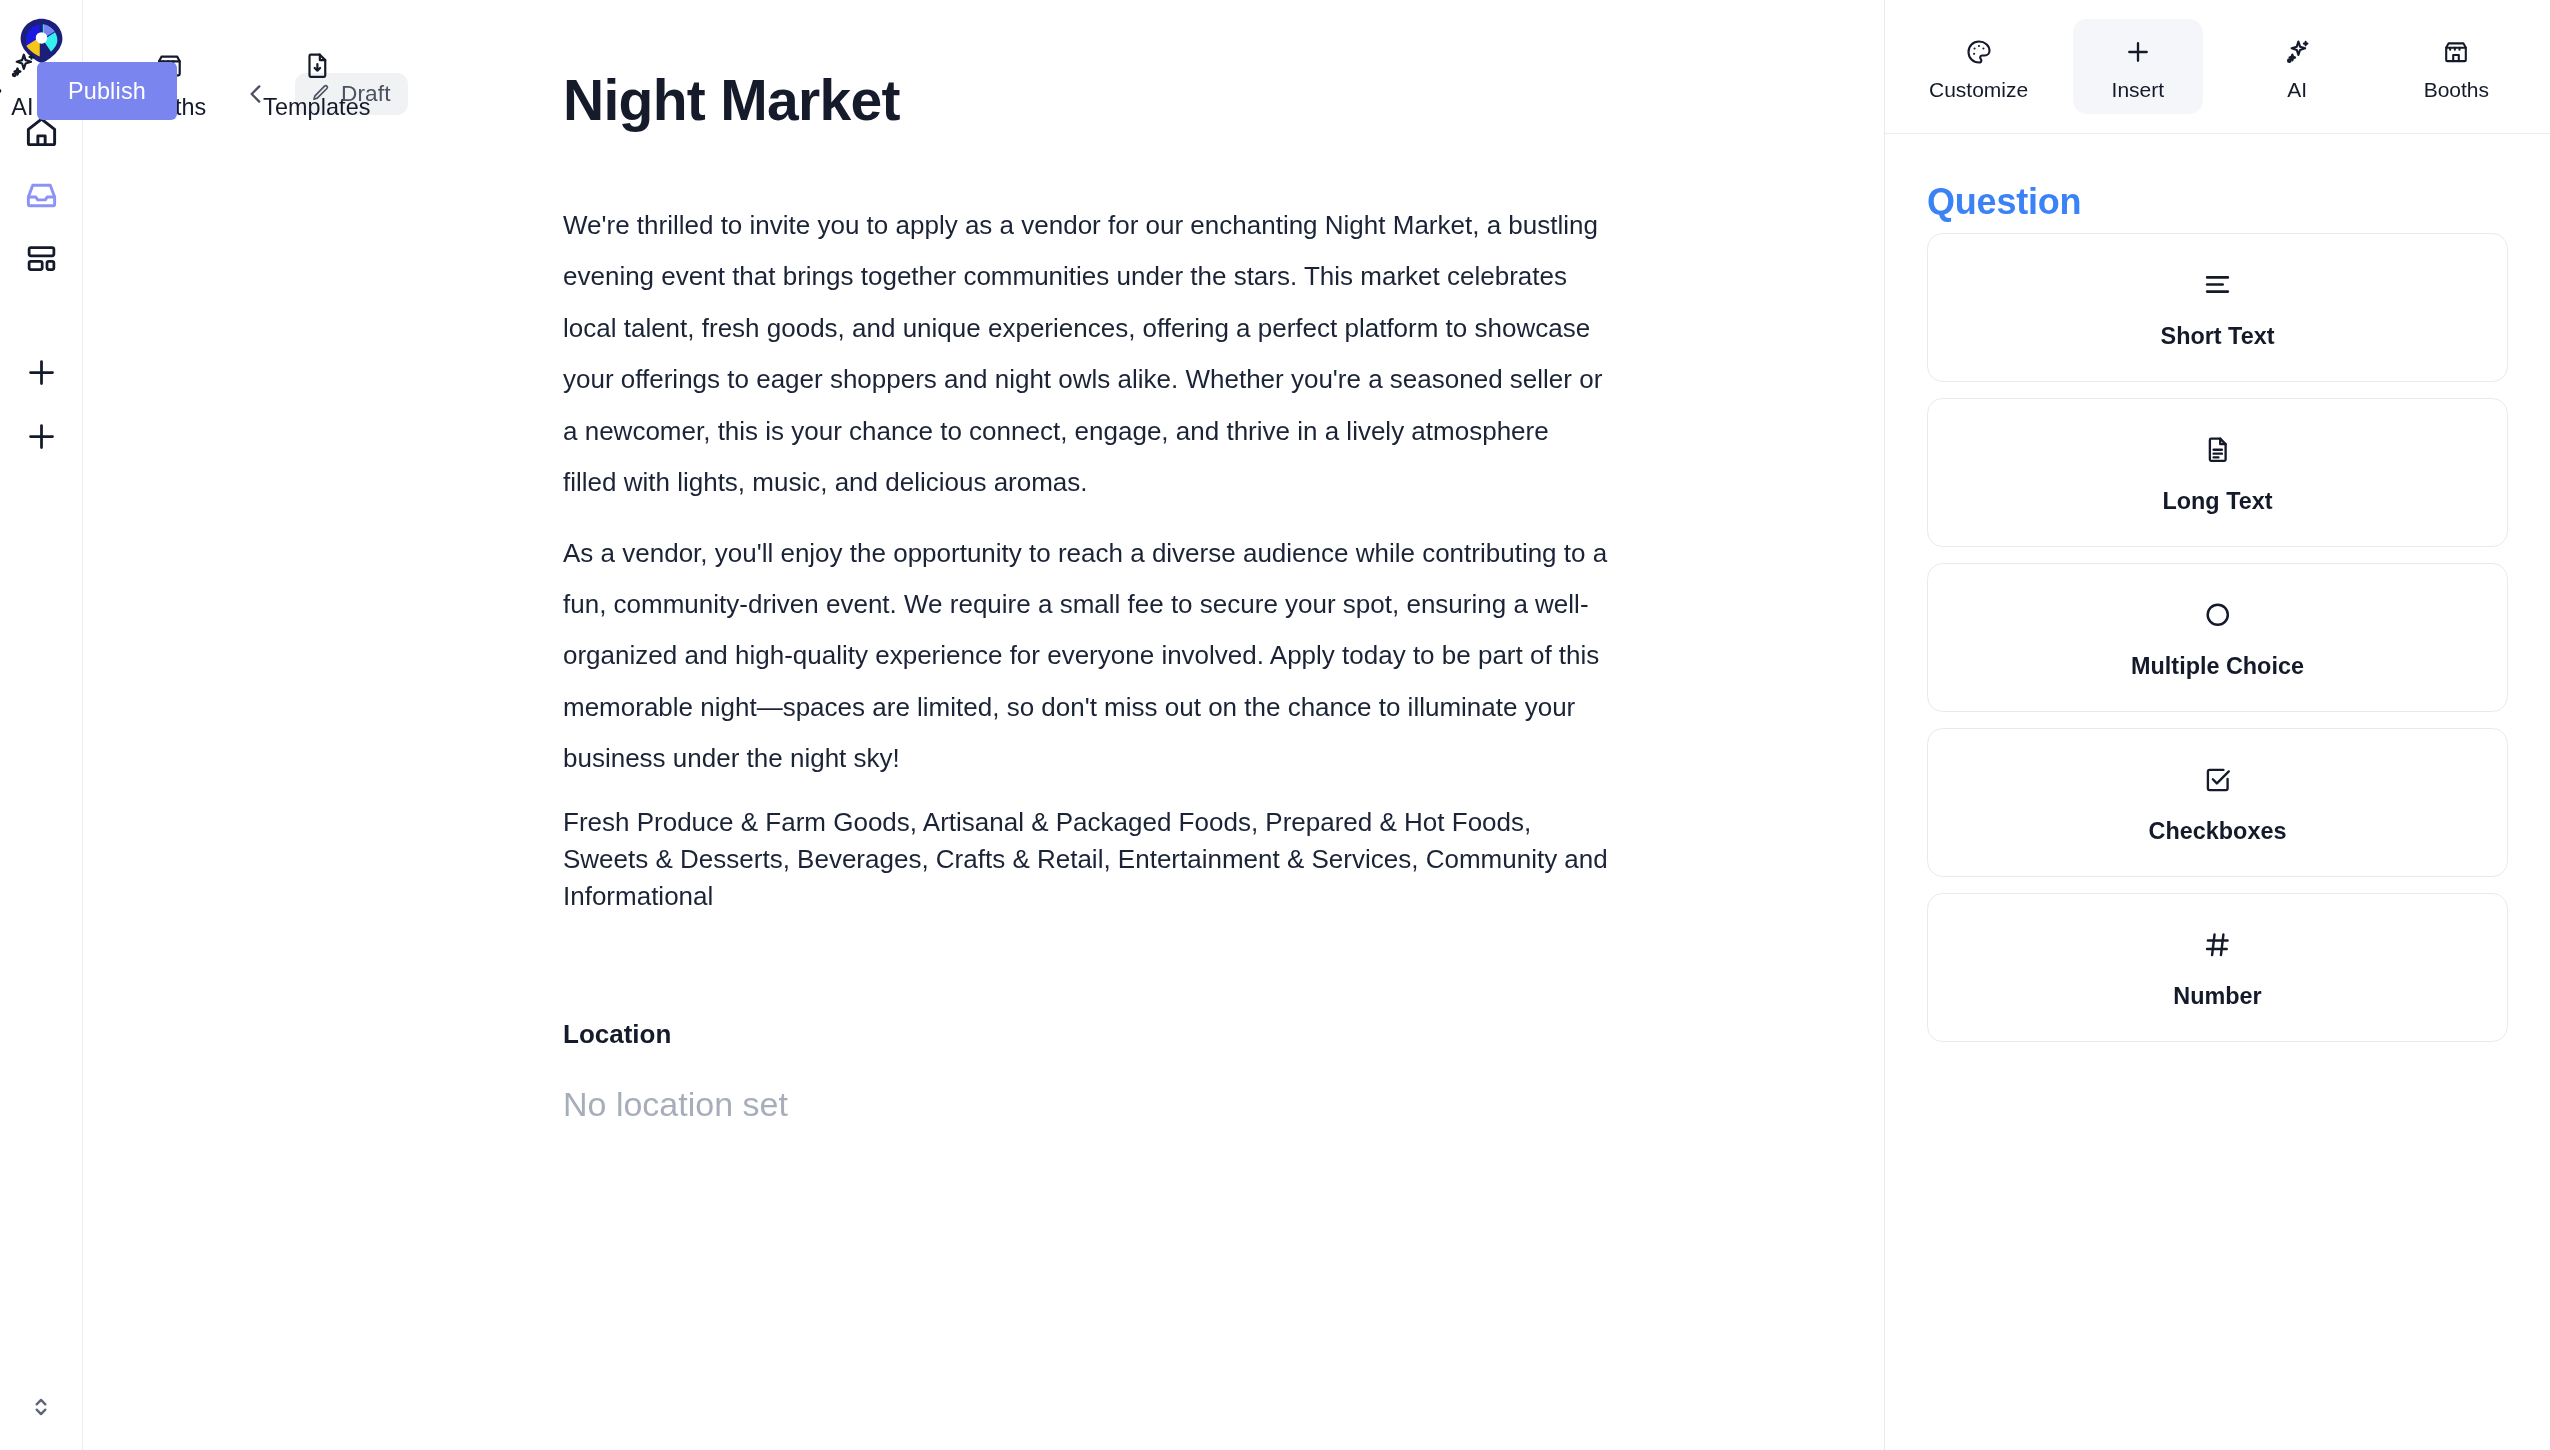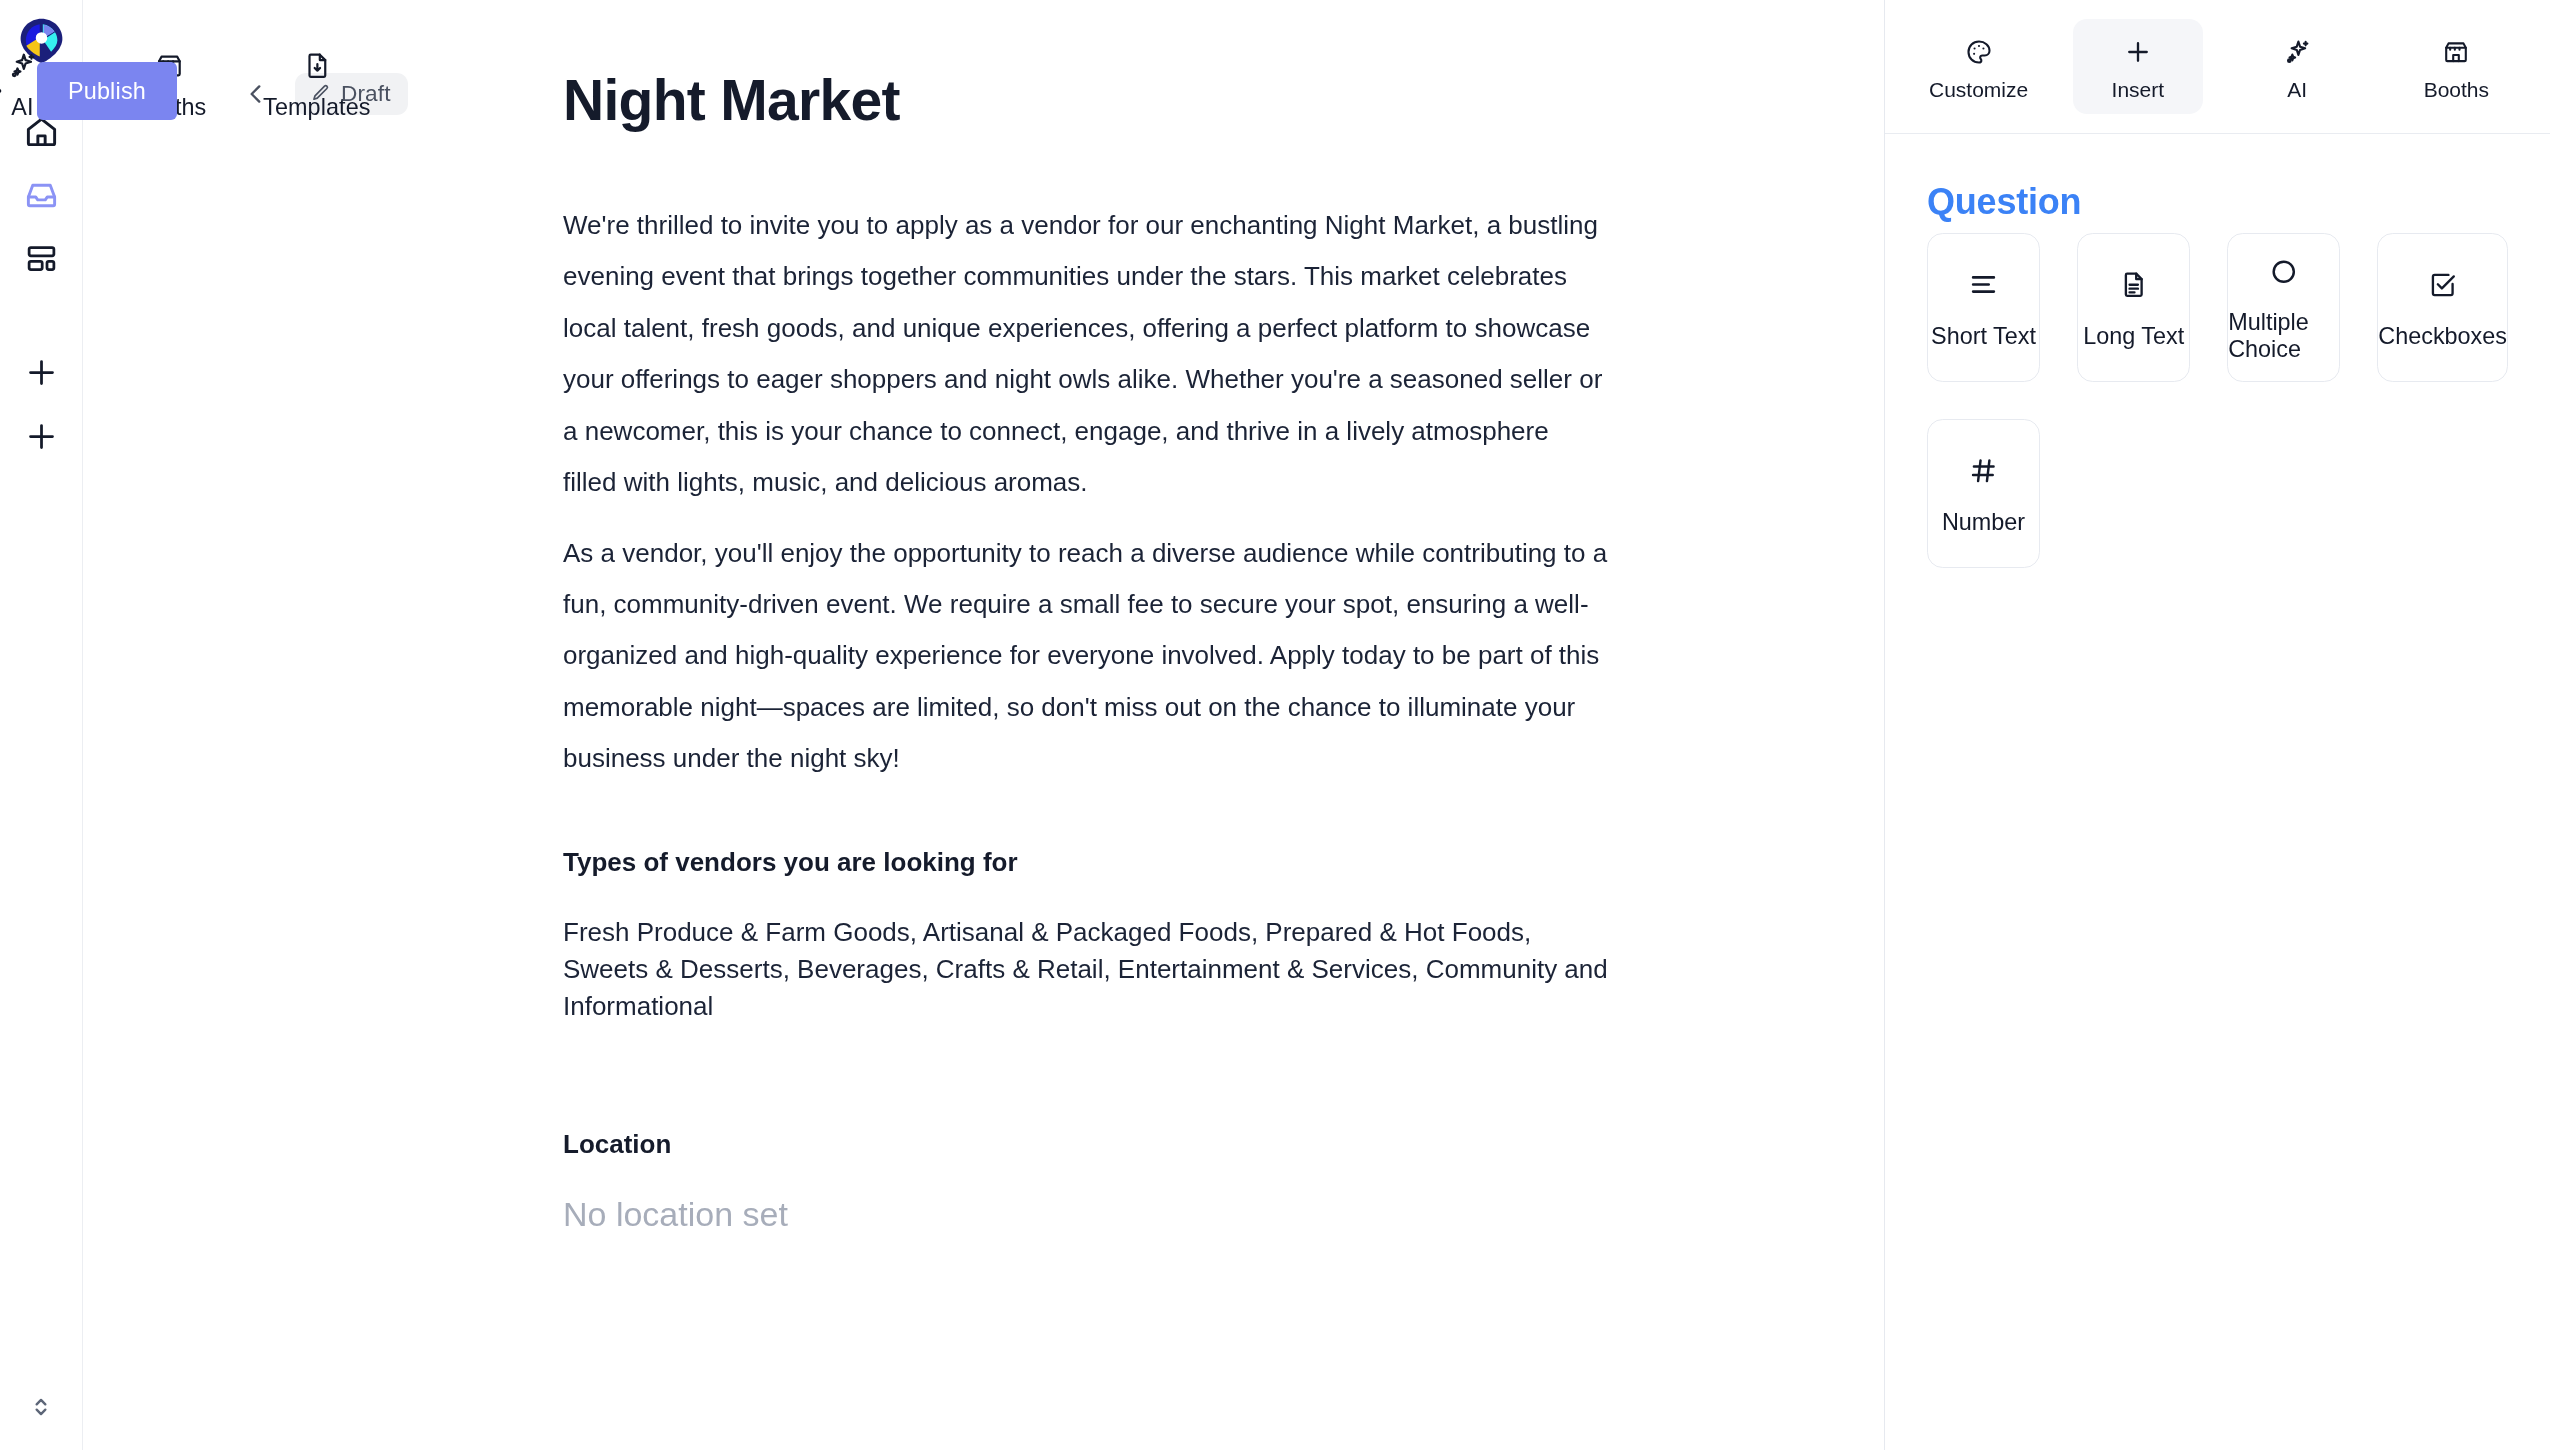--- a/index.html
+++ b/index.html
@@ -255,22 +255,23 @@
     margin-bottom: 10.4px;
     letter-spacing: -0.2px;
   }
   .panel-sub {
     font-size: 23.4px;
     color: #737c8e;
     margin-bottom: 49px;
   }
   .qgrid {
     display: grid;
-    grid-template-columns: 1fr 1fr 1fr 1fr;
-    gap: 37px;
+    grid-template-columns: 1fr;
+    gap: 16px;
+    font-weight: bold;
   }
   .qcard {
     height: 149px;
     border: 1.7px solid #e7eaf0;
     border-radius: 15.6px;
     background: #ffffff;
     display: flex;
     flex-direction: column;
     align-items: center;
     justify-content: center;
@@ -455,21 +456,20 @@
         </div>
         <button class="publish-btn">Publish</button>
       </div>
     </div>
 
     <div class="canvas">
       <div class="doc">
         <div class="doc-title">Night Market</div>
         <p>We're thrilled to invite you to apply as a vendor for our enchanting Night Market, a bustling evening event that brings together communities under the stars. This market celebrates local talent, fresh goods, and unique experiences, offering a perfect platform to showcase your offerings to eager shoppers and night owls alike. Whether you're a seasoned seller or a newcomer, this is your chance to connect, engage, and thrive in a lively atmosphere filled with lights, music, and delicious aromas.</p>
         <p>As a vendor, you'll enjoy the opportunity to reach a diverse audience while contributing to a fun, community-driven event. We require a small fee to secure your spot, ensuring a well-organized and high-quality experience for everyone involved. Apply today to be part of this memorable night—spaces are limited, so don't miss out on the chance to illuminate your business under the night sky!</p>
-        <h3>Types of vendors you are looking for</h3>
         <p class="tight">Fresh Produce &amp; Farm Goods, Artisanal &amp; Packaged Foods, Prepared &amp; Hot Foods, Sweets &amp; Desserts, Beverages, Crafts &amp; Retail, Entertainment &amp; Services, Community and Informational</p>
         <h3 class="sec">Location</h3>
         <p class="muted">No location set</p>
 
       </div>
     </div>
   </div>
 
   <div class="panel">
 

